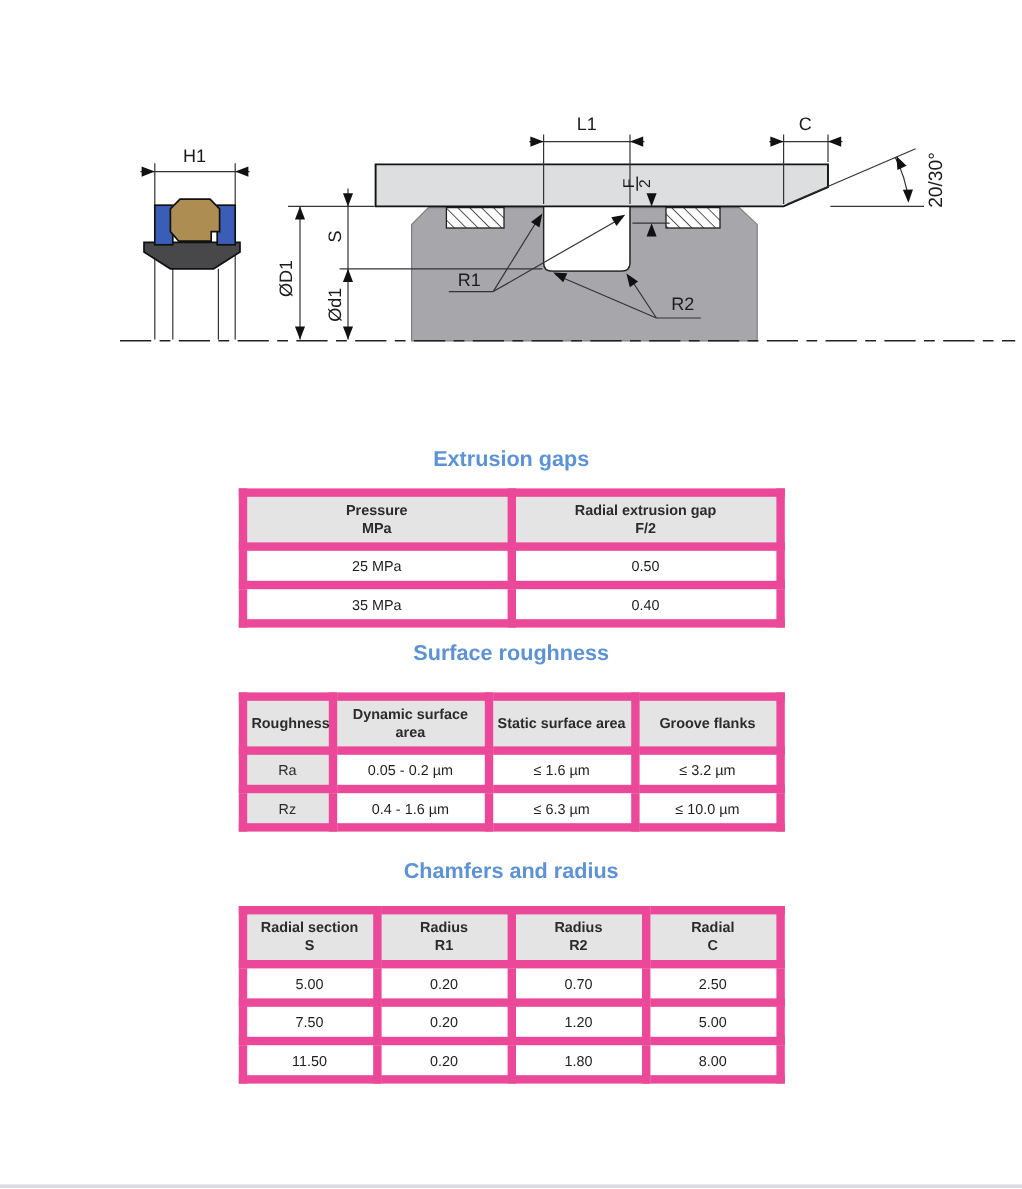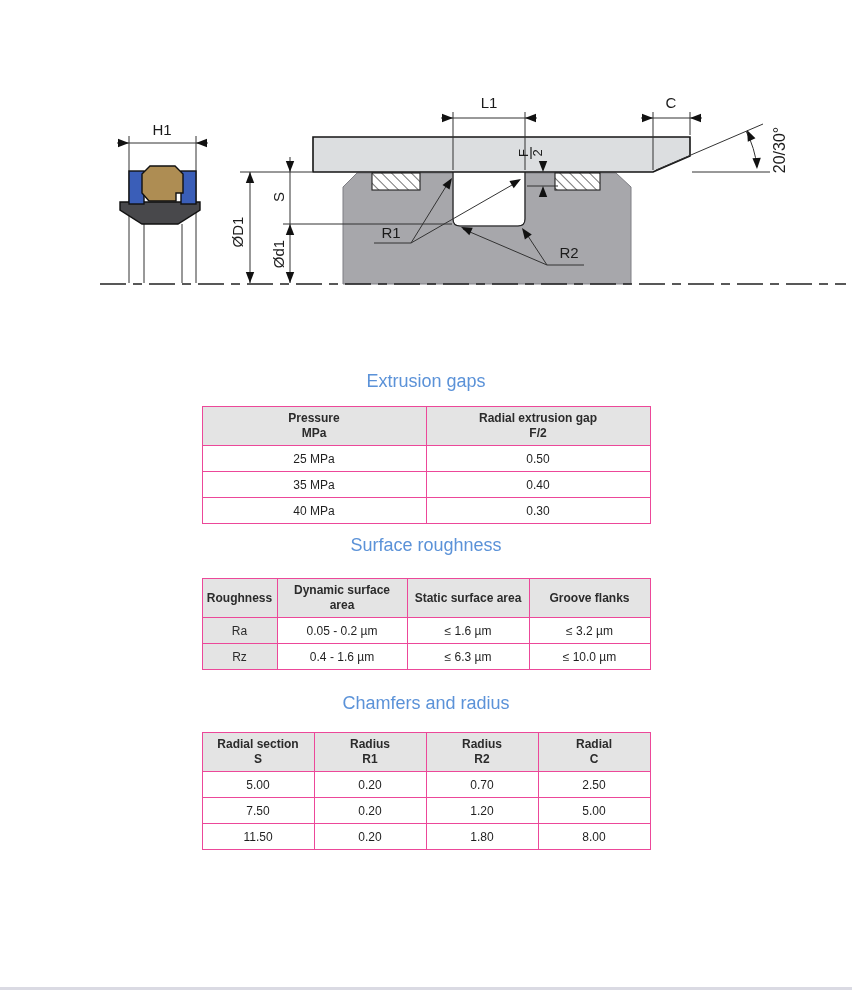--- a/index.html
+++ b/index.html
@@ -2,32 +2,32 @@
 <html><head>
 <meta charset="utf-8">
 <style>
   html,body{margin:0;padding:0;}
   body{
     width:852px;height:991px;overflow:hidden;background:#ffffff;position:relative;
     font-family:"Liberation Sans", sans-serif;color:#1a1a1a;
   }
   svg text{font-family:"Liberation Sans", sans-serif;fill:#1b1b1b;}
   .section-title{
-    text-align:center;font-size:18px;font-weight:400;color:#5b92d8;
+    text-align:center;font-size:18px;font-weight:700;color:#5b92d8;
     margin:0;line-height:22px;
   }
   .t1{margin-top:36px;}
   .t2{margin-top:10px;}
   .t3{margin-top:22px;}
   table{
     width:448px;margin:14px auto 0 auto;border-collapse:collapse;
     font-size:12px;table-layout:fixed;
   }
   .cham{margin-top:18px;}
-  th,td{border:1px solid #ec4899;text-align:center;vertical-align:middle;}
+  th,td{border:7px solid #ec4899;text-align:center;vertical-align:middle;}
   th{
     background:#e4e4e4;color:#2b2b2b;font-weight:bold;
     padding:4px 4px;line-height:15px;white-space:pre-line;height:30px;
   }
   td{padding:0 4px;height:25px;color:#1f1f1f;}
   td.rowhead{background:#e4e4e4;font-weight:normal;color:#2b2b2b;}
   .bottom-rule{
     position:absolute;left:0;bottom:1px;width:100%;height:3px;background:#dadae3;
   }
 </style>
@@ -181,24 +181,20 @@
     </tr>
   </thead>
   <tbody>
     <tr>
       <td>25 MPa</td>
       <td>0.50</td>
     </tr>
     <tr>
       <td>35 MPa</td>
       <td>0.40</td>
-    </tr>
-    <tr>
-      <td>40 MPa</td>
-      <td>0.30</td>
     </tr>
   </tbody>
 </table>
 
 
 <h2 class="section-title t2">Surface roughness</h2>
 <table style="margin-top:22px;">
   <colgroup>
       <col style="width:75px">
       <col style="width:130px">

